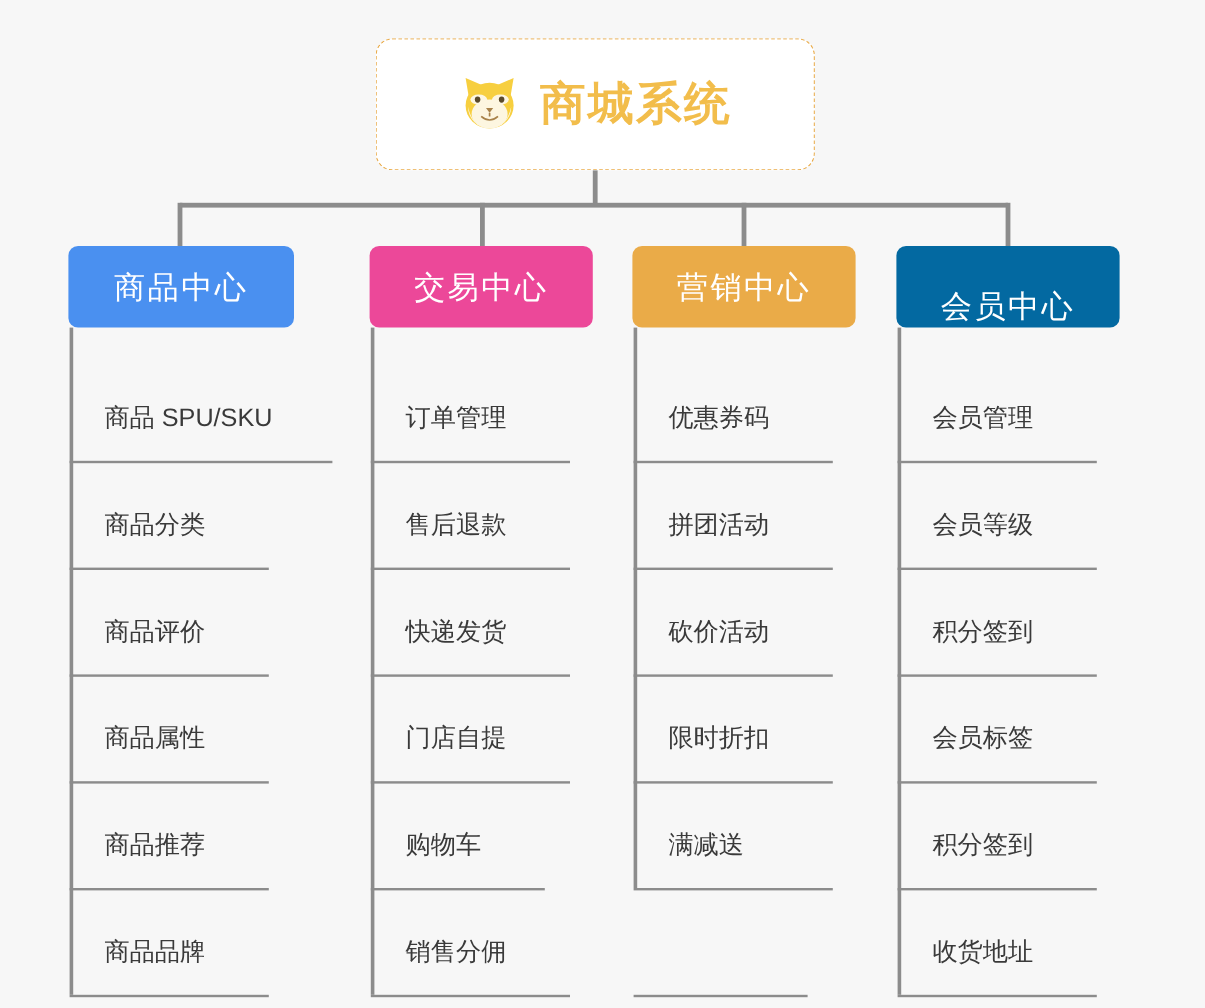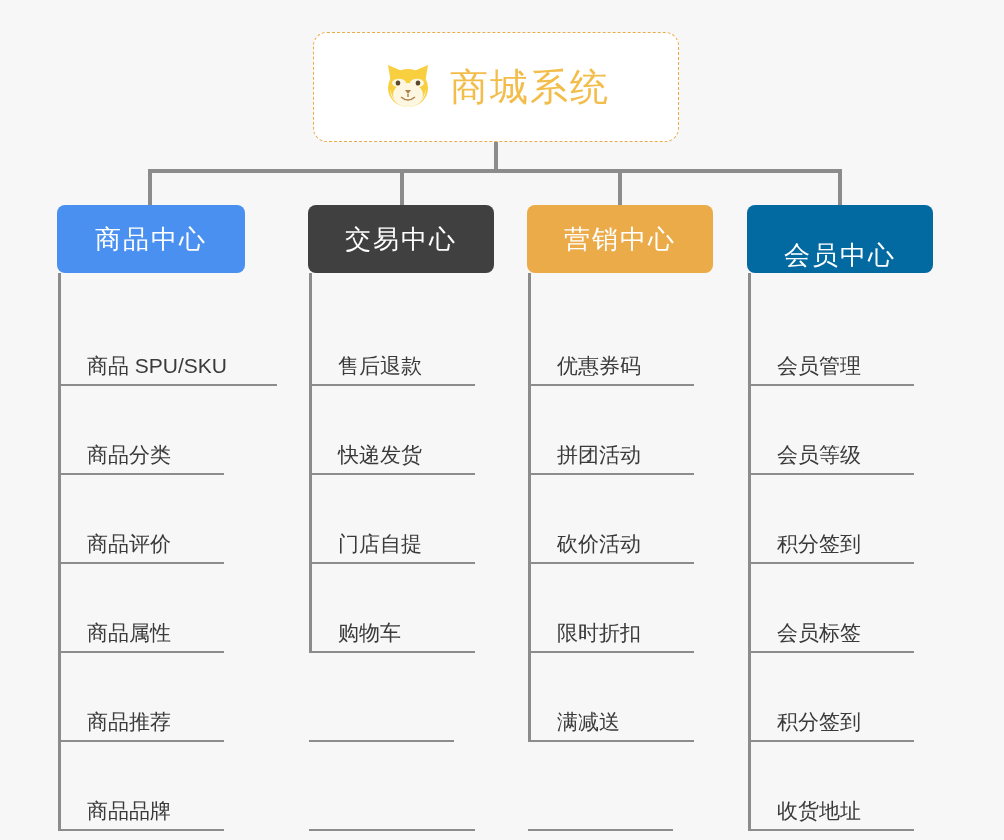--- a/index.html
+++ b/index.html
@@ -33,20 +33,21 @@
     align-items: center;
     justify-content: center;
     gap: 16px;
   }
   .root-title {
     font-size: 38px;
     color: #f2bd4b;
     letter-spacing: 2px;
     line-height: 1;
     white-space: nowrap;
+    font-weight: bold;
   }
   .shiba-icon {
     width: 52px;
     height: 52px;
     flex: 0 0 52px;
     display: block;
   }
 
   
   .conn {
@@ -88,21 +89,21 @@
     display: flex;
     align-items: flex-end;
     padding-left: 26px;
   }
 
   .leaf-label {
     font-size: 21px;
     color: #3a3a3a;
     white-space: nowrap;
     line-height: 1.25;
-    padding-bottom: 5px;
+    padding-bottom: 22px;
   }
 
   
   .leaf-rule {
     position: absolute;
     left: -3px;
     height: 2px;
     background: #8c8c8c;
   }
 </style>
@@ -178,24 +179,27 @@
       <div class="leaf-rule" style="top:467px; width:166px;"></div>
 
       <div class="leaf-item">
         <span class="leaf-label">商品品牌</span>
       </div>
       <div class="leaf-rule" style="top:556px; width:166px;"></div>
     </div>
   </div>
 
   <div class="column" style="left:308px; width:186px;">
-    <div class="cat-box" style="background:#404040;">
+    <div class="cat-box" style="background:#ec4899;">
       <span>交易中心</span>
     </div>
     <div class="leaf-list">
+      <div class="leaf-item">
+        <span class="leaf-label">订单管理</span>
+      </div>
       <div class="leaf-rule" style="top:111px; width:166px;"></div>
 
       <div class="leaf-item">
         <span class="leaf-label">售后退款</span>
       </div>
       <div class="leaf-rule" style="top:200px; width:166px;"></div>
 
       <div class="leaf-item">
         <span class="leaf-label">快递发货</span>
       </div>
@@ -204,20 +208,23 @@
       <div class="leaf-item">
         <span class="leaf-label">门店自提</span>
       </div>
       <div class="leaf-rule" style="top:378px; width:166px;"></div>
 
       <div class="leaf-item">
         <span class="leaf-label">购物车</span>
       </div>
       <div class="leaf-rule" style="top:467px; width:145px;"></div>
 
+      <div class="leaf-item">
+        <span class="leaf-label">销售分佣</span>
+      </div>
       <div class="leaf-rule" style="top:556px; width:166px;"></div>
     </div>
   </div>
 
   <div class="column" style="left:527px; width:186px;">
     <div class="cat-box" style="background:#eaab48;">
       <span>营销中心</span>
     </div>
     <div class="leaf-list">
       <div class="leaf-item">

